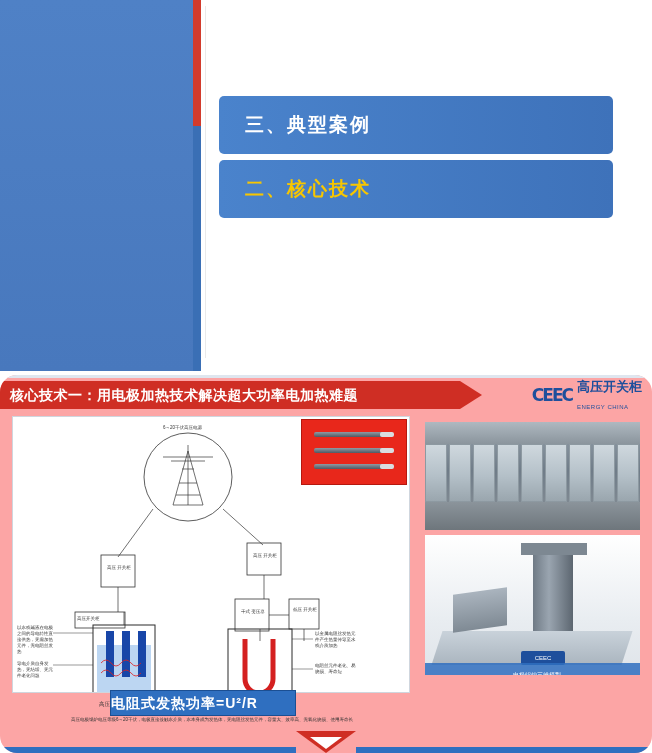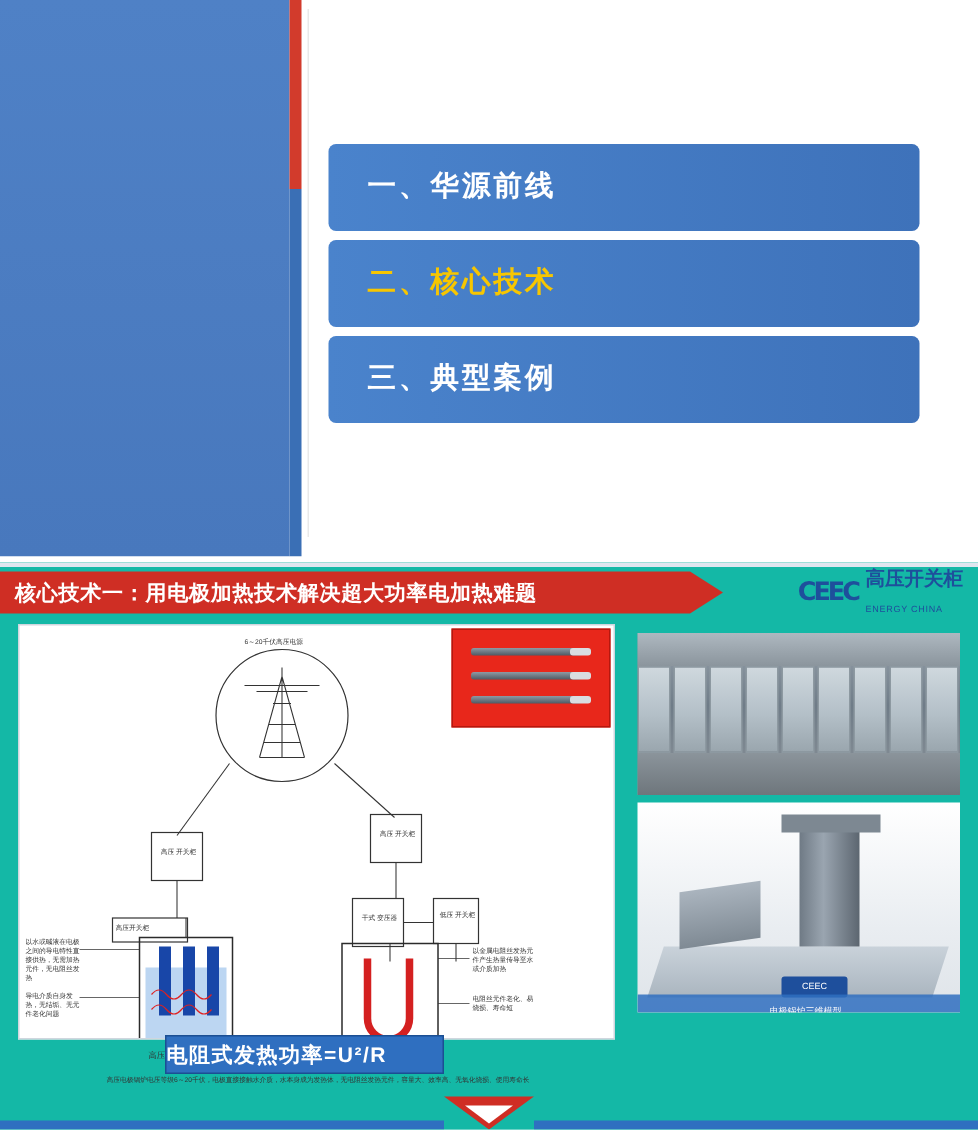--- a/index.html
+++ b/index.html
@@ -109,22 +109,23 @@
     background: rgba(255,255,255,0.0);
     border-radius: 5px 0 0 5px;
   }
 
   
   .slide2 {
     position: absolute;
     left: 0; top: 375px;
     width: 652px;
     height: 378px;
-    background: #14b8a6;
+    background: #fca5a5;
     overflow: hidden;
+    border-radius: 17px;
   }
   .s2-topline {
     position: absolute;
     left: 0; top: 0;
     width: 652px;
     height: 3px;
     background: #dfe6ef;
   }
   .banner {
     position: absolute;
@@ -329,29 +330,25 @@
   <div class="slide1">
     <div class="s1-left-inner"></div>
     <div class="s1-redbar"></div>
     <div class="s1-bluebar"></div>
     <div class="s1-white-frame"></div>
 
 
     <div class="toc-items">
       <div class="toc-item">
         <span class="bullet-bar"></span>
-        <span>一、华源前线</span>
+        <span>三、典型案例</span>
       </div>
       <div class="toc-item active">
         <span class="bullet-bar"></span>
         <span>二、核心技术</span>
-      </div>
-      <div class="toc-item">
-        <span class="bullet-bar"></span>
-        <span>三、典型案例</span>
       </div>
     </div>
   </div>
 
   <div class="slide2">
     <div class="s2-topline"></div>
 
     <div class="banner">
       <div class="banner-text">核心技术一：用电极加热技术解决超大功率电加热难题</div>
     </div>

